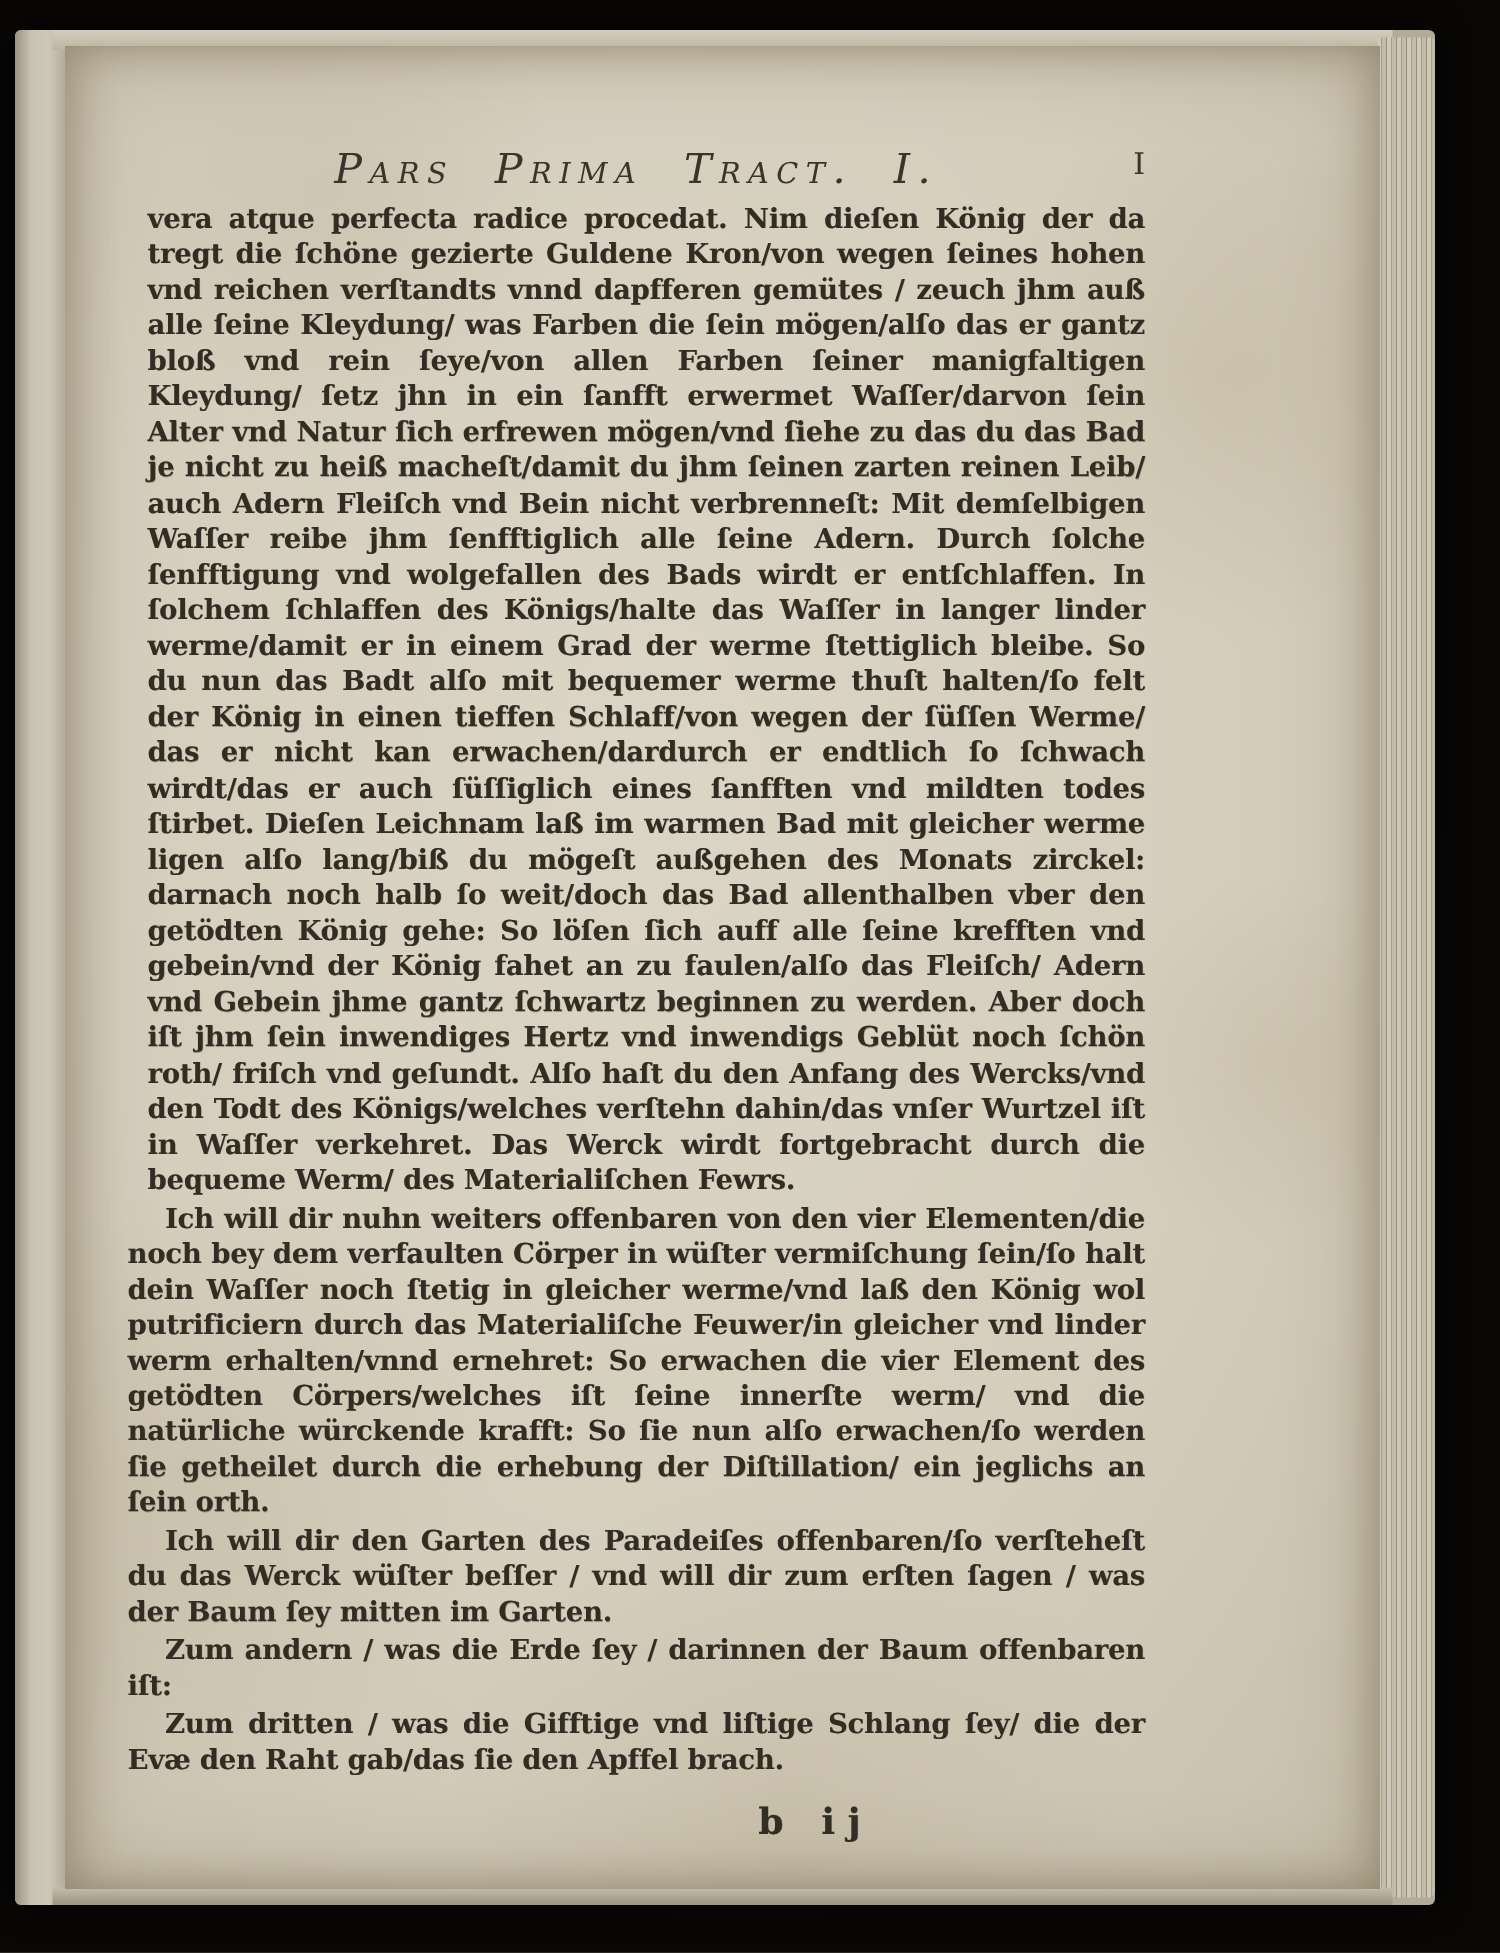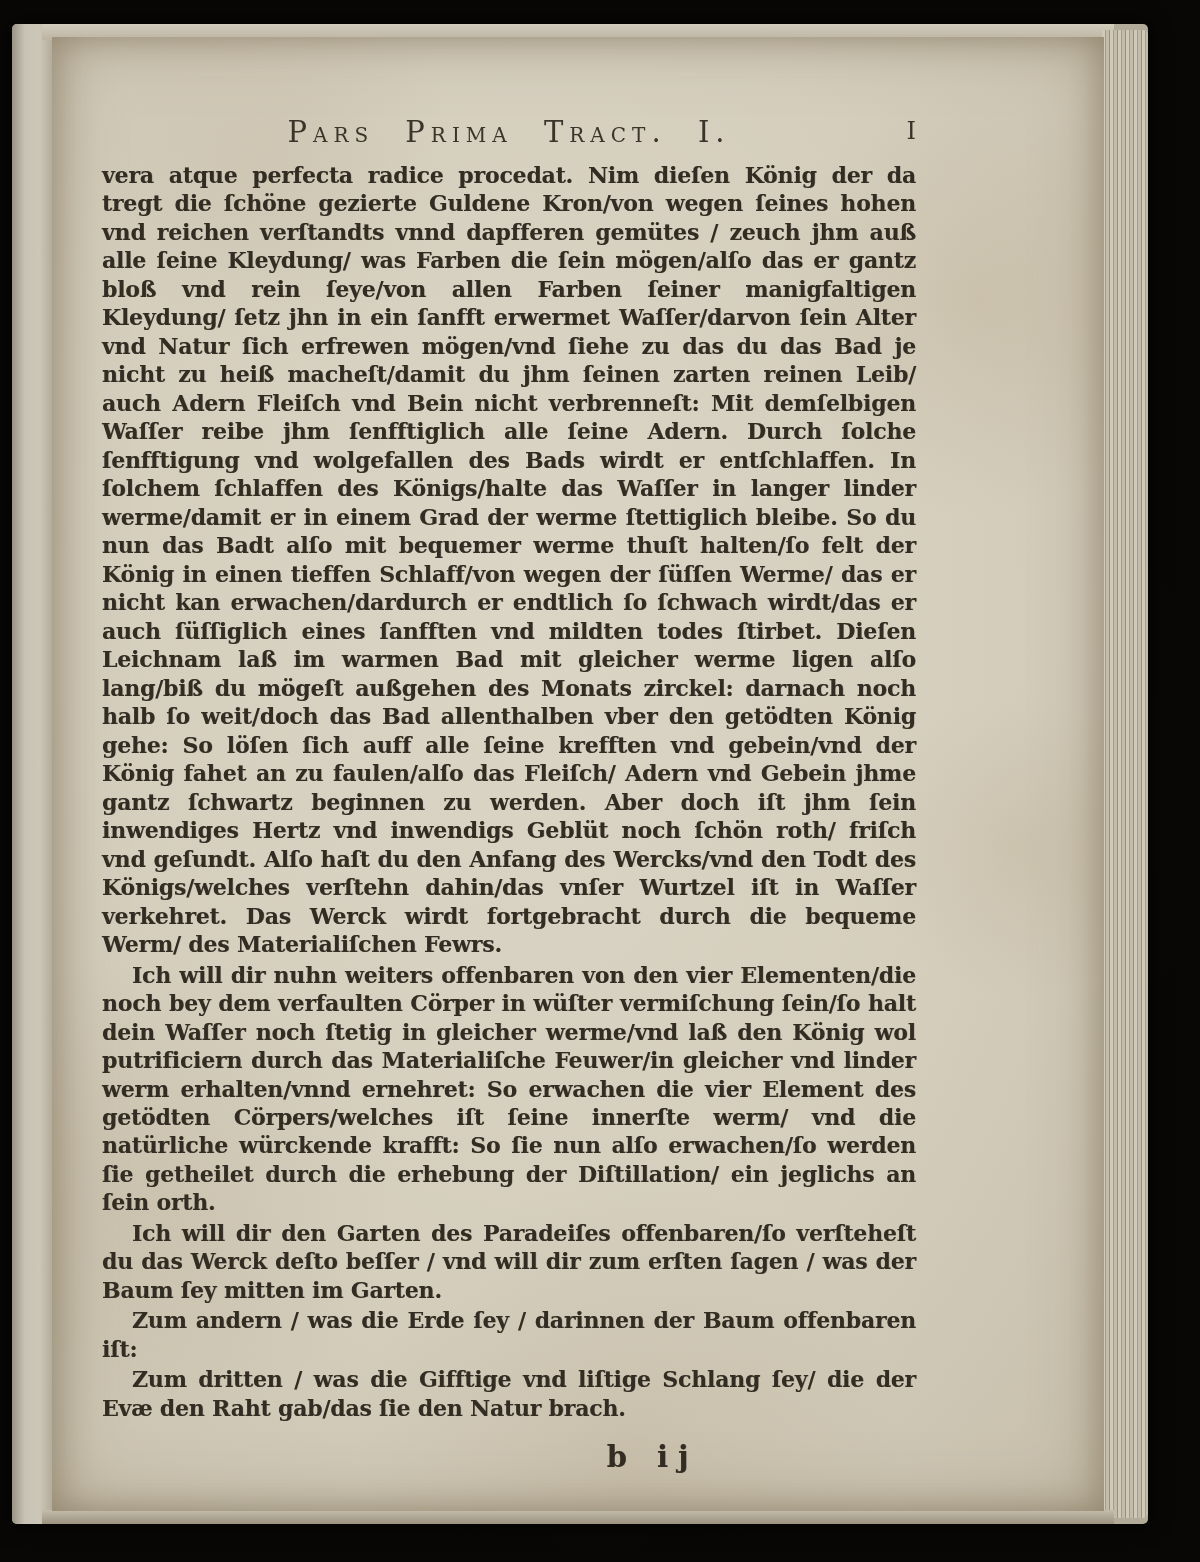--- a/index.html
+++ b/index.html
@@ -111,25 +111,26 @@
   .header {
     position: relative;
     height: 40px;
     margin-bottom: 6px;
   }
   .header .title {
     position: absolute;
     left: 50%;
     transform: translateX(-50%);
     font-variant: small-caps;
-    font-size: 29px;
+    font-size: 33px;
     letter-spacing: 6px;
     word-spacing: 16px;
     color: #3a342a;
     white-space: nowrap;
+    font-style: italic;
   }
   .header .pagenum {
     position: absolute;
     right: 0;
     top: 2px;
     font-size: 24px;
     font-variant: small-caps;
     color: #3a342a;
   }
 
@@ -137,21 +138,21 @@
   .para {
     margin: 0;
     font-size: 22px;
     line-height: 1.295;
     font-weight: bold;
     text-align: justify;
     letter-spacing: -0.2px;
     color: #322c23;
     text-shadow: 0.4px 0.3px 0 rgba(50,44,35,0.35);
   }
-  .para.first { text-indent: 0; }
+  .para.first { text-indent: 0; margin-left: 16px; }
   .para + .para { text-indent: 30px; margin-top: 2px; }
 
   .signature {
     margin-top: 18px;
     padding-left: 62%;
     font-size: 29px;
     font-weight: bold;
     letter-spacing: 10px;
     color: #322c23;
     text-shadow: 0.4px 0.3px 0 rgba(50,44,35,0.35);
@@ -173,23 +174,23 @@
       <div class="content">
         <div class="header">
           <span class="title">Pars Prima Tract. I.</span>
           <span class="pagenum">I</span>
         </div>
 
         <p class="para first">vera atque perfecta radice procedat. Nim dieſen König der da tregt die ſchöne gezierte Guldene Kron/von wegen ſeines hohen vnd reichen verſtandts vnnd dapfferen gemütes / zeuch jhm auß alle ſeine Kleydung/ was Farben die ſein mögen/alſo das er gantz bloß vnd rein ſeye/von allen Farben ſeiner manigfaltigen Kleydung/ ſetz jhn in ein ſanfft erwermet Waſſer/darvon ſein Alter vnd Natur ſich erfrewen mögen/vnd ſiehe zu das du das Bad je nicht zu heiß macheſt/damit du jhm ſeinen zarten reinen Leib/ auch Adern Fleiſch vnd Bein nicht verbrenneſt: Mit demſelbigen Waſſer reibe jhm ſenfftiglich alle ſeine Adern. Durch ſolche ſenfftigung vnd wolgefallen des Bads wirdt er entſchlaffen. In ſolchem ſchlaffen des Königs/halte das Waſſer in langer linder werme/damit er in einem Grad der werme ſtettiglich bleibe. So du nun das Badt alſo mit bequemer werme thuſt halten/ſo felt der König in einen tieffen Schlaff/von wegen der ſüſſen Werme/ das er nicht kan erwachen/dardurch er endtlich ſo ſchwach wirdt/das er auch ſüſſiglich eines ſanfften vnd mildten todes ſtirbet. Dieſen Leichnam laß im warmen Bad mit gleicher werme ligen alſo lang/biß du mögeſt außgehen des Monats zirckel: darnach noch halb ſo weit/doch das Bad allenthalben vber den getödten König gehe: So löſen ſich auff alle ſeine krefften vnd gebein/vnd der König fahet an zu faulen/alſo das Fleiſch/ Adern vnd Gebein jhme gantz ſchwartz beginnen zu werden. Aber doch iſt jhm ſein inwendiges Hertz vnd inwendigs Geblüt noch ſchön roth/ friſch vnd geſundt. Alſo haſt du den Anfang des Wercks/vnd den Todt des Königs/welches verſtehn dahin/das vnſer Wurtzel iſt in Waſſer verkehret. Das Werck wirdt fortgebracht durch die bequeme Werm/ des Materialiſchen Fewrs.</p>
 
         <p class="para">Ich will dir nuhn weiters offenbaren von den vier Elementen/die noch bey dem verfaulten Cörper in wüſter vermiſchung ſein/ſo halt dein Waſſer noch ſtetig in gleicher werme/vnd laß den König wol putrificiern durch das Materialiſche Feuwer/in gleicher vnd linder werm erhalten/vnnd ernehret: So erwachen die vier Element des getödten Cörpers/welches iſt ſeine innerſte werm/ vnd die natürliche würckende krafft: So ſie nun alſo erwachen/ſo werden ſie getheilet durch die erhebung der Diſtillation/ ein jeglichs an ſein orth.</p>
 
-        <p class="para">Ich will dir den Garten des Paradeiſes offenbaren/ſo verſteheſt du das Werck deſto beſſer / vnd will dir zum erſten ſagen / was der Baum ſey mitten im Garten.</p>
+        <p class="para">Ich will dir den Garten des Paradeiſes offenbaren/ſo verſteheſt du das Werck wüſter beſſer / vnd will dir zum erſten ſagen / was der Baum ſey mitten im Garten.</p>
 
         <p class="para">Zum andern / was die Erde ſey / darinnen der Baum offenbaren iſt:</p>
 
-        <p class="para">Zum dritten / was die Gifftige vnd liſtige Schlang ſey/ die der Evæ den Raht gab/das ſie den Natur brach.</p>
+        <p class="para">Zum dritten / was die Gifftige vnd liſtige Schlang ſey/ die der Evæ den Raht gab/das ſie den Apffel brach.</p>
 
         <div class="signature">b ij</div>
       </div>
     </div>
   </div>
 </div>
 
 </body></html>

